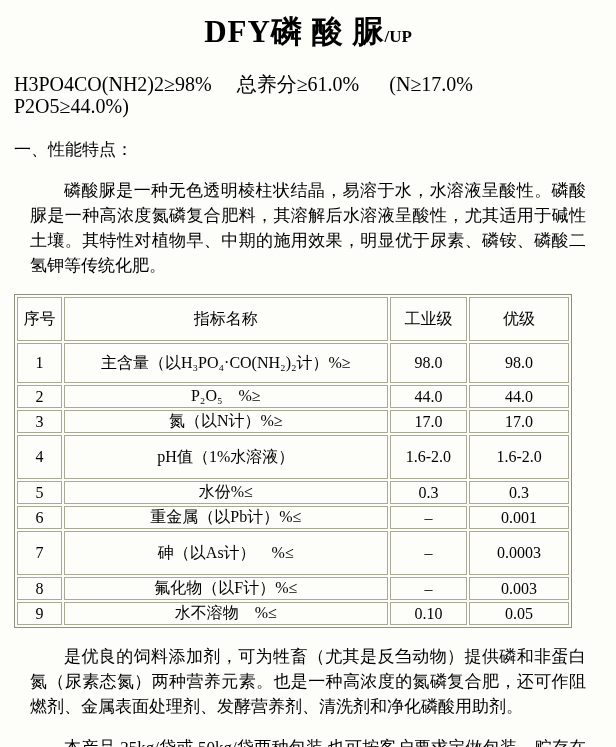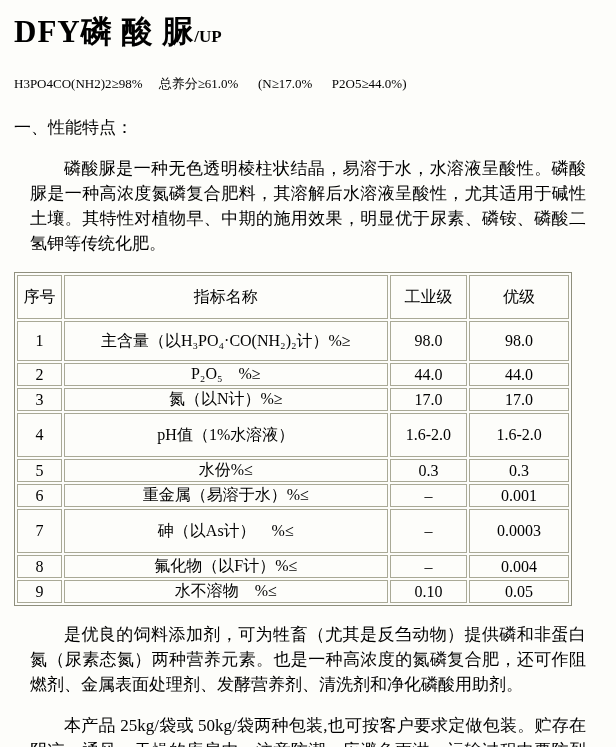--- a/index.html
+++ b/index.html
@@ -12,37 +12,37 @@
     width: 616px;
     height: 747px;
     overflow: hidden;
     font-family: "Liberation Serif", "DejaVu Serif", serif;
   }
   .page {
     padding: 4px 14px 0 14px;
   }
   
   .title {
-    text-align: left;
+    text-align: center;
     margin: 6px 0 0 0;
     font-size: 31px;
     font-weight: bold;
     letter-spacing: 1px;
     line-height: 44px;
     white-space: nowrap;
   }
   .title-suffix {
     font-size: 17px;
     font-weight: bold;
     letter-spacing: 0;
   }
   
   .formula {
     margin: 14px 0 0 0;
-    font-size: 13px;
+    font-size: 20px;
     line-height: 22px;
     white-space: pre-wrap;
   }
   
   .heading {
     font-size: 17px;
     line-height: 25px;
     margin: 0;
   }
   .heading-1 { margin-top: 20px; }
@@ -133,35 +133,35 @@
       <td>1.6-2.0</td>
     </tr>
     <tr class="h-short">
       <td>5</td>
       <td>水份%≤</td>
       <td>0.3</td>
       <td>0.3</td>
     </tr>
     <tr class="h-short">
       <td>6</td>
-      <td>重金属（易溶于水）%≤</td>
+      <td>重金属（以Pb计）%≤</td>
       <td>–</td>
       <td>0.001</td>
     </tr>
     <tr class="h-tall">
       <td>7</td>
       <td>砷（以As计）　%≤</td>
       <td>–</td>
       <td>0.0003</td>
     </tr>
     <tr class="h-short">
       <td>8</td>
       <td>氟化物（以F计）%≤</td>
       <td>–</td>
-      <td>0.004</td>
+      <td>0.003</td>
     </tr>
     <tr class="h-short">
       <td>9</td>
       <td>水不溶物　%≤</td>
       <td>0.10</td>
       <td>0.05</td>
     </tr>
   </tbody>
     </table>
 

